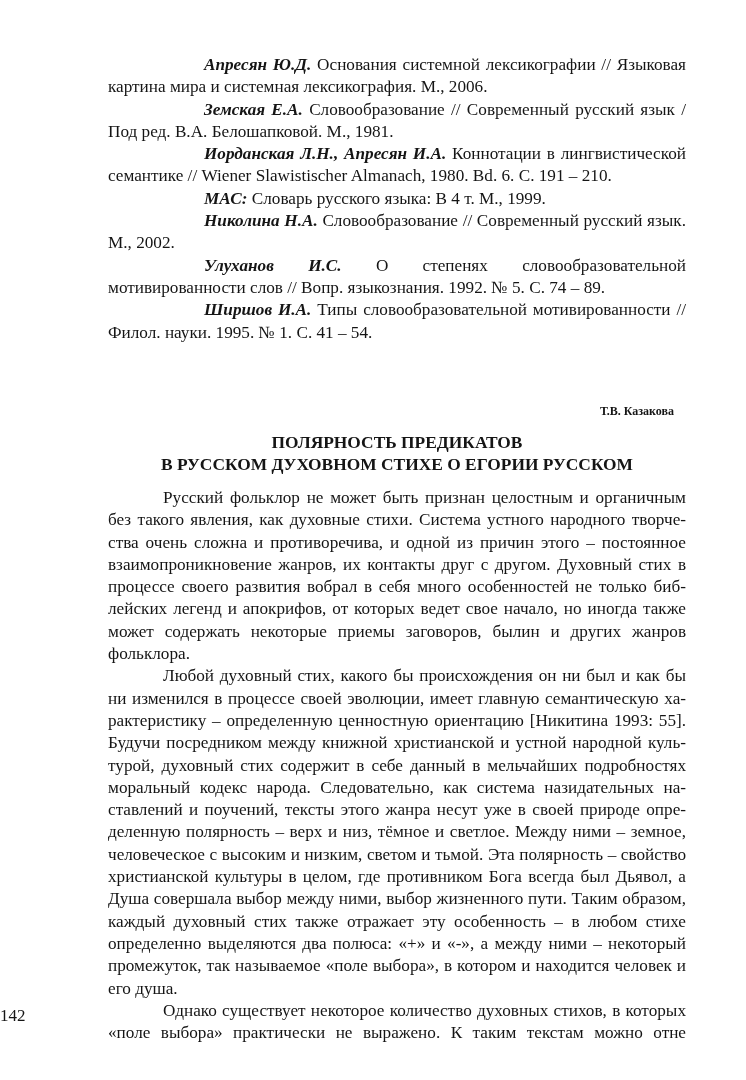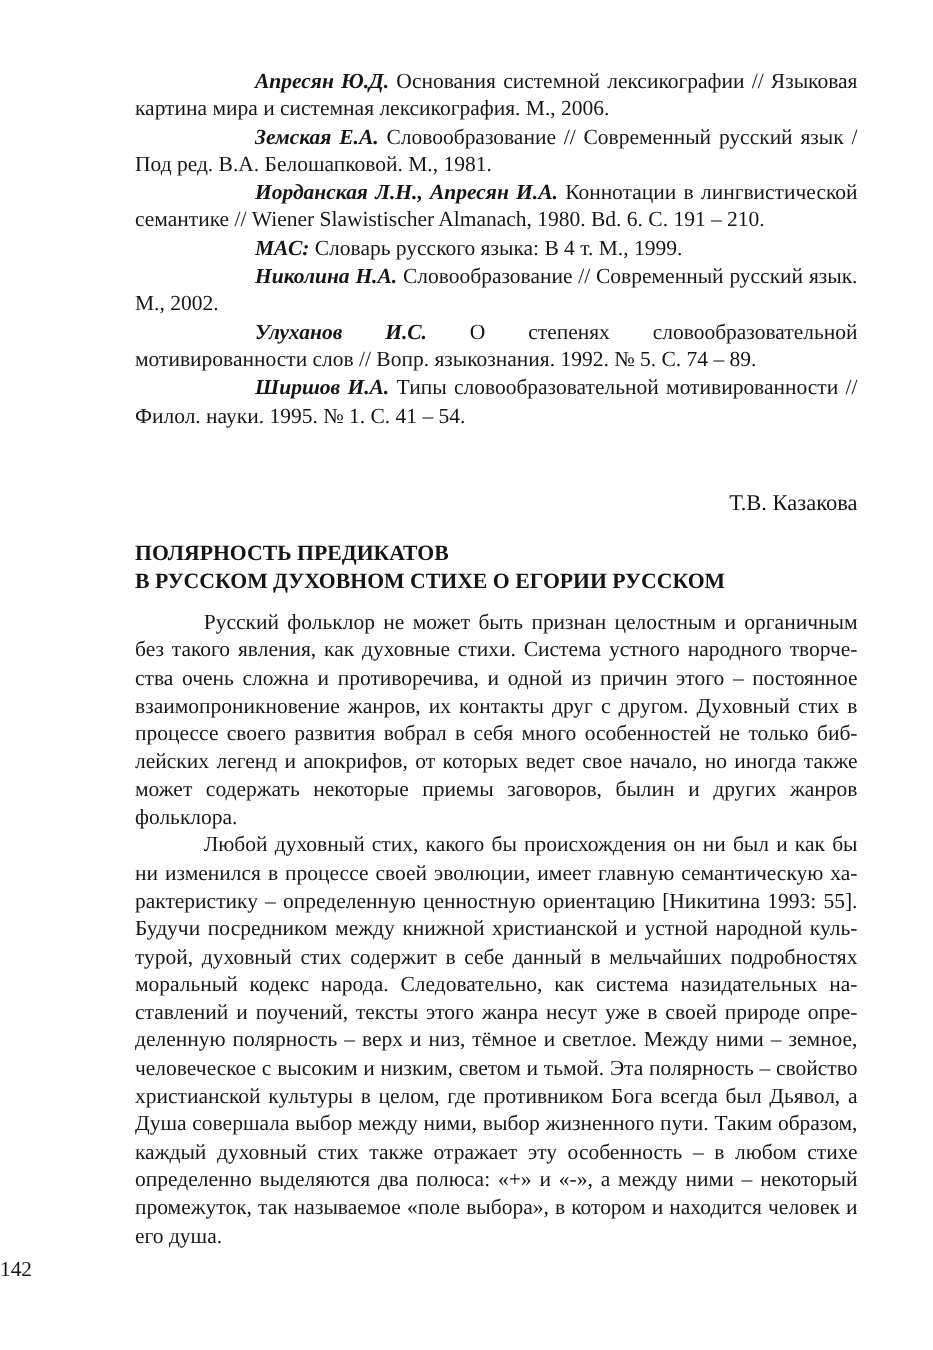--- a/index.html
+++ b/index.html
@@ -29,33 +29,34 @@
       margin: 0;
       hyphens: manual;
     }
     .ref .author {
       font-weight: bold;
       font-style: italic;
       margin-left: 41px;
     }
     .author-line {
       text-align: right;
-      font-weight: normal;
-      font-size: 18px;
-      margin: 0;
+      font-weight: bold;
+      font-size: 12px;
+      margin: 12px;
       position: absolute;
       right: 0;
       top: 338px;
       width: 100%;
     }
     .title {
       position: absolute;
       top: 377px;
       left: 0;
       width: 100%;
+      text-align: center;
       font-weight: bold;
       font-size: 17.4px;
       line-height: 22px;
       margin: 0;
     }
     .body-text {
       position: absolute;
       left: 0;
       top: 433px;
       width: 100%;
@@ -93,16 +94,17 @@
   <p class="author-line">Т.В. Казакова</p>
 
   <h1 class="title">
     <span>ПОЛЯРНОСТЬ ПРЕДИКАТОВ</span><br>
     <span>В РУССКОМ ДУХОВНОМ СТИХЕ О ЕГОРИИ РУССКОМ</span>
   </h1>
 
   <div class="body-text">
     <p class="para">Русский фольклор не может быть признан целостным и органичным без такого явления, как духовные стихи. Система устного народного творче­ства очень сложна и противоречива, и одной из причин этого – постоянное взаимопроникновение жанров, их контакты друг с другом. Духовный стих в процессе своего развития вобрал в себя много особенностей не только биб­лейских легенд и апокрифов, от которых ведет свое начало, но иногда также может содержать некоторые приемы заговоров, былин и других жанров фольклора.</p>
     <p class="para">Любой духовный стих, какого бы происхождения он ни был и как бы ни изменился в процессе своей эволюции, имеет главную семантическую ха­рактеристику – определенную ценностную ориентацию [Никитина 1993: 55]. Будучи посредником между книжной христианской и устной народной куль­турой, духовный стих содержит в себе данный в мельчайших подробностях моральный кодекс народа. Следовательно, как система назидательных на­ставлений и поучений, тексты этого жанра несут уже в своей природе опре­деленную полярность – верх и низ, тёмное и светлое. Между ними – земное, человеческое с высоким и низким, светом и тьмой. Эта полярность – свой­ство христианской культуры в целом, где противником Бога всегда был Дья­вол, а Душа совершала выбор между ними, выбор жизненного пути. Таким образом, каждый духовный стих также отражает эту особенность – в любом стихе определенно выделяются два полюса: «+» и «-», а между ними – неко­торый промежуток, так называемое «поле выбора», в котором и находится человек и его душа.</p>
+    <p class="para" style="text-align-last: justify;">Однако существует некоторое количество духовных стихов, в кото­рых «поле выбора» практически не выражено. К таким текстам можно отне­</p>
   </div>
 </div>
 
 <div class="page-number">142</div>
 
 </body></html>

